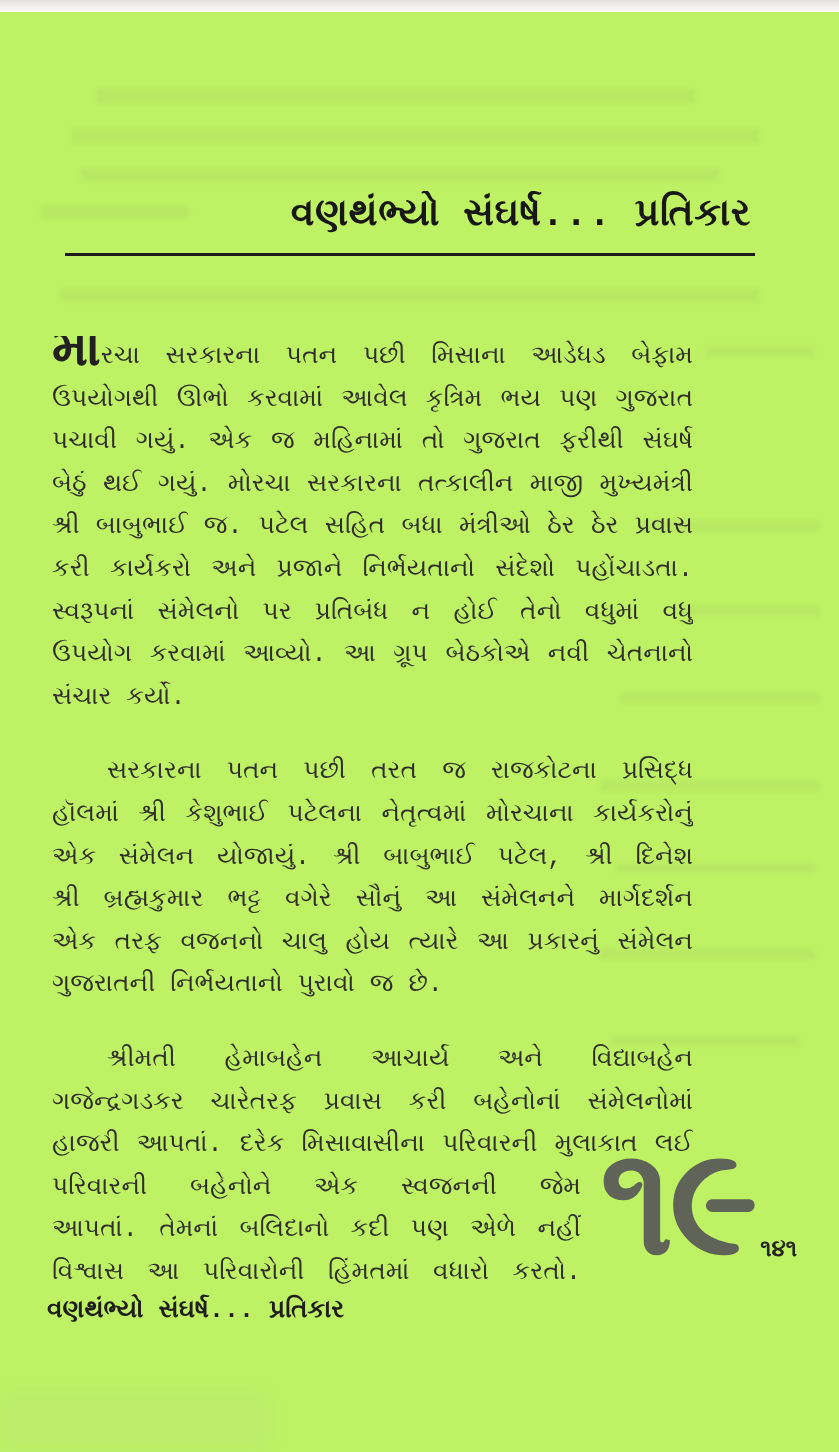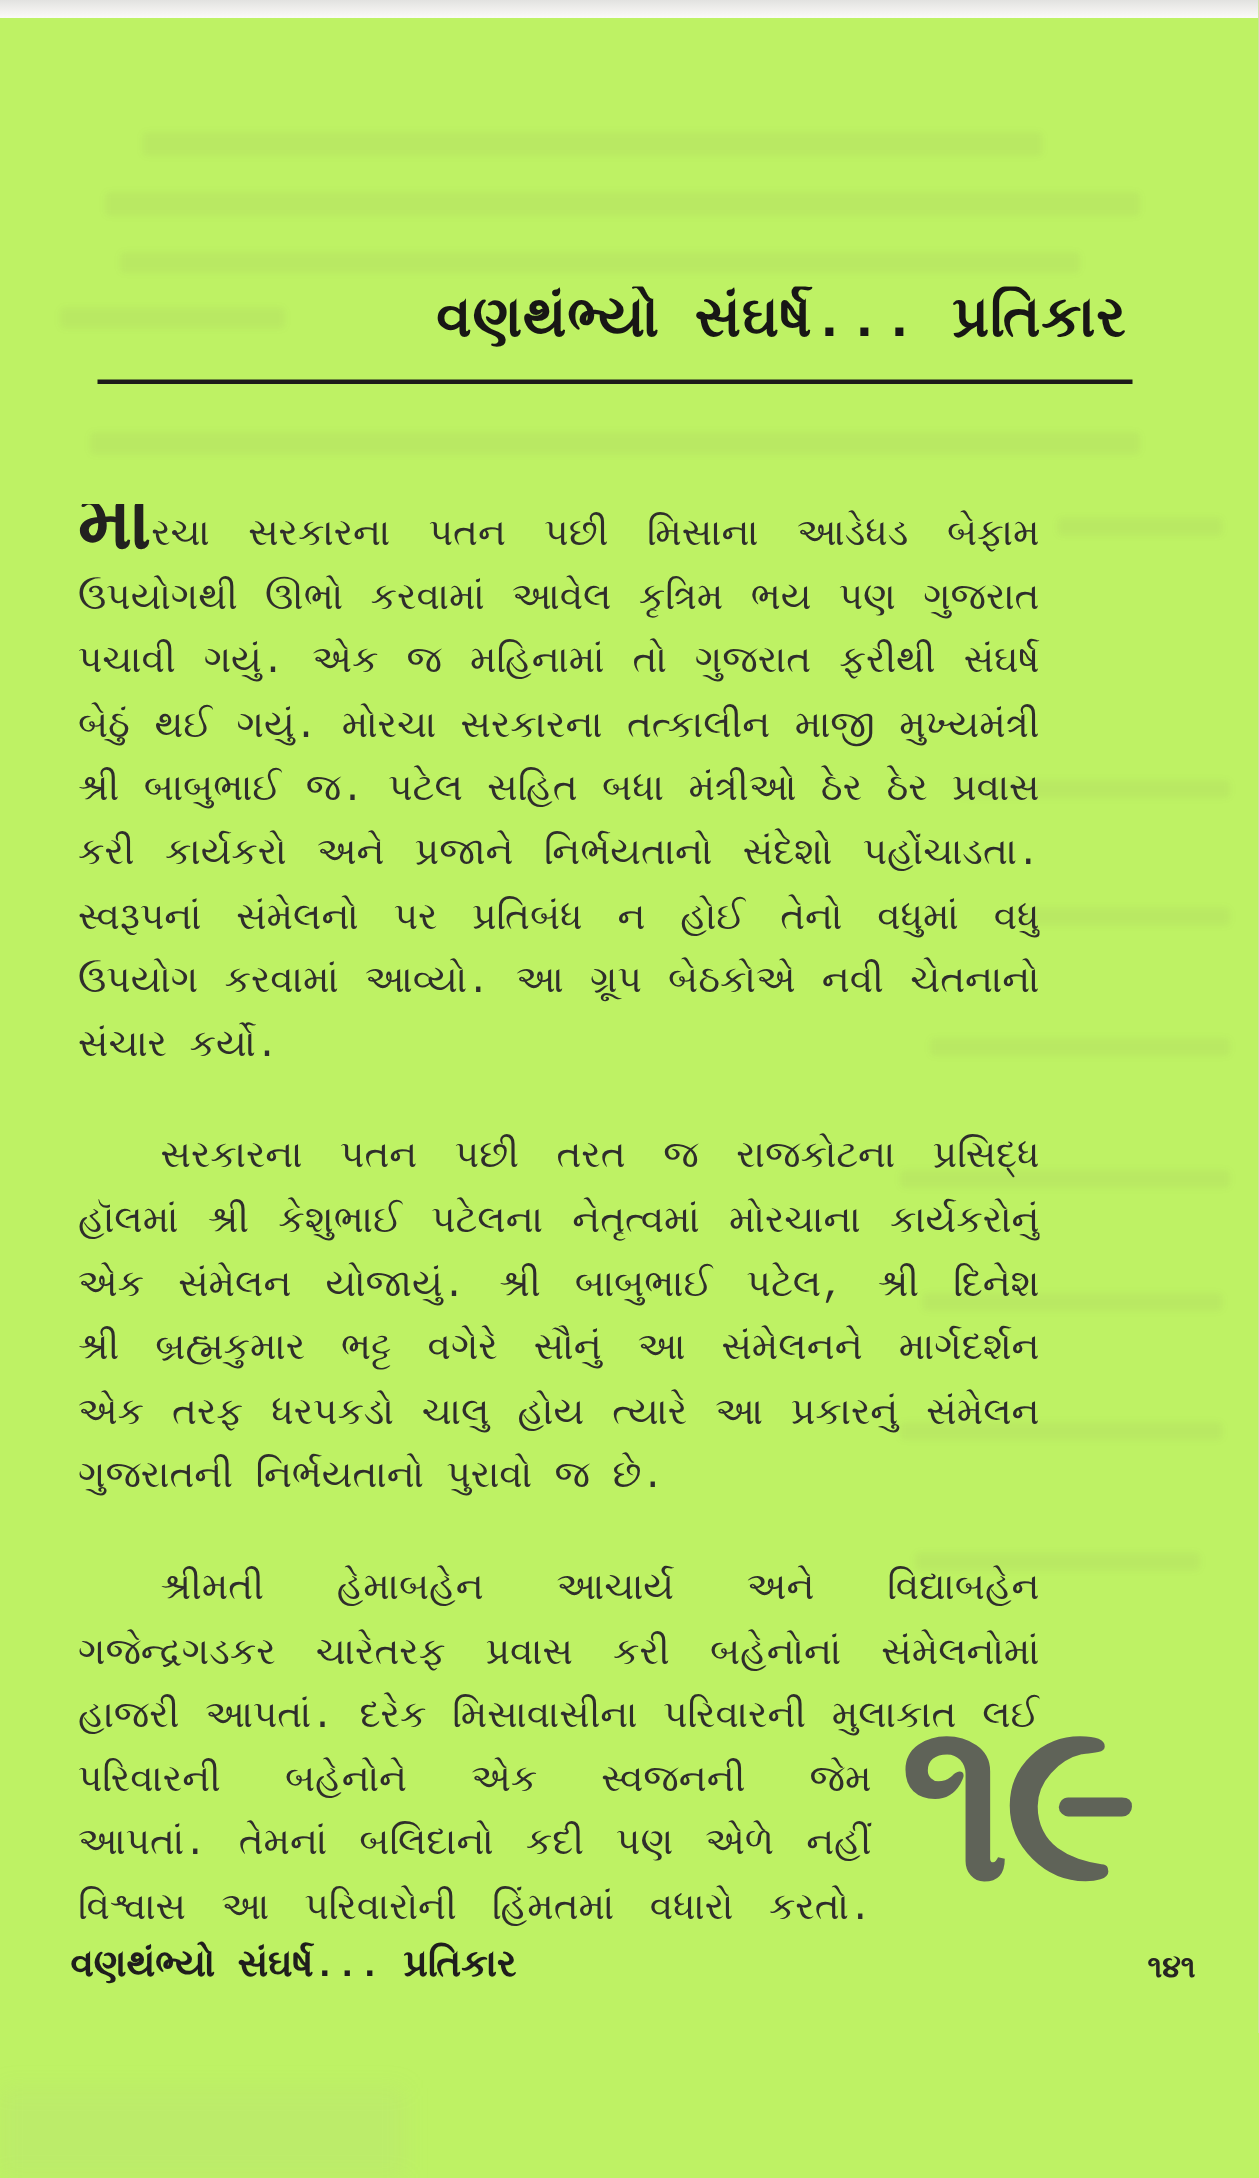--- a/index.html
+++ b/index.html
@@ -47,22 +47,22 @@
   .chapter-number {
     position:absolute; left:600px; top:1138px;
     font-size:150px; line-height:1; font-weight:bold;
     color:#575757; opacity:.92; letter-spacing:-4px;
   }
   .footer-title {
     position:absolute; left:47px; top:1296px;
     font-size:25px; font-weight:bold; color:#1f1e1c; white-space:nowrap;
   }
   .page-number {
-    position:absolute; right:42px; top:1301px;
-    font-size:20px; font-weight:bold; color:#262522;
+    position:absolute; right:42px; top:1237px;
+    font-size:23px; font-weight:bold; color:#262522;
   }
 </style>
 </head>
 <body>
 
 <div class="page">
 
   <div class="scan-band"></div>
 
   <div class="ghost" style="left:95px;  top:88px;  width:600px; height:16px;"></div>
@@ -91,21 +91,21 @@
     <div class="line">શ્રી બાબુભાઈ જ. પટેલ સહિત બધા મંત્રીઓ ઠેર ઠેર પ્રવાસ</div>
     <div class="line">કરી કાર્યકરો અને પ્રજાને નિર્ભયતાનો સંદેશો પહોંચાડતા. મોટી</div>
     <div class="line">સ્વરૂપનાં સંમેલનો પર પ્રતિબંધ ન હોઈ તેનો વધુમાં વધુ</div>
     <div class="line">ઉપયોગ કરવામાં આવ્યો. આ ગ્રૂપ બેઠકોએ નવી ચેતનાનો</div>
     <div class="line para-end">સંચાર કર્યો.</div>
 
     <div class="line indent">સરકારના પતન પછી તરત જ રાજકોટના પ્રસિદ્ધ કોનોટ</div>
     <div class="line">હૉલમાં શ્રી કેશુભાઈ પટેલના નેતૃત્વમાં મોરચાના કાર્યકરોનું</div>
     <div class="line">એક સંમેલન યોજાયું. શ્રી બાબુભાઈ પટેલ, શ્રી દિનેશ શાહ,</div>
     <div class="line">શ્રી બ્રહ્મકુમાર ભટ્ટ વગેરે સૌનું આ સંમેલનને માર્ગદર્શન મળ્યું.</div>
-    <div class="line">એક તરફ ધરપકડો ચાલુ હોય ત્યારે આ પ્રકારનું સંમેલન</div>
+    <div class="line">એક તરફ વજનનો ચાલુ હોય ત્યારે આ પ્રકારનું સંમેલન</div>
     <div class="line para-end">ગુજરાતની નિર્ભયતાનો પુરાવો જ છે.</div>
 
     <div class="line indent">શ્રીમતી હેમાબહેન આચાર્ય અને વિદ્યાબહેન</div>
     <div class="line">ગજેન્દ્રગડકર ચારેતરફ પ્રવાસ કરી બહેનોનાં સંમેલનોમાં</div>
     <div class="line">હાજરી આપતાં. દરેક મિસાવાસીના પરિવારની મુલાકાત લઈ</div>
     <div class="line narrow">પરિવારની બહેનોને એક સ્વજનની જેમ આશ્વાસન અને હિંમત</div>
     <div class="line narrow">આપતાં. તેમનાં બલિદાનો કદી પણ એળે નહીં જાય એવો દઢ</div>
     <div class="line narrow">વિશ્વાસ આ પરિવારોની હિંમતમાં વધારો કરતો. હેમાબહેન</div>
   </div>
 

